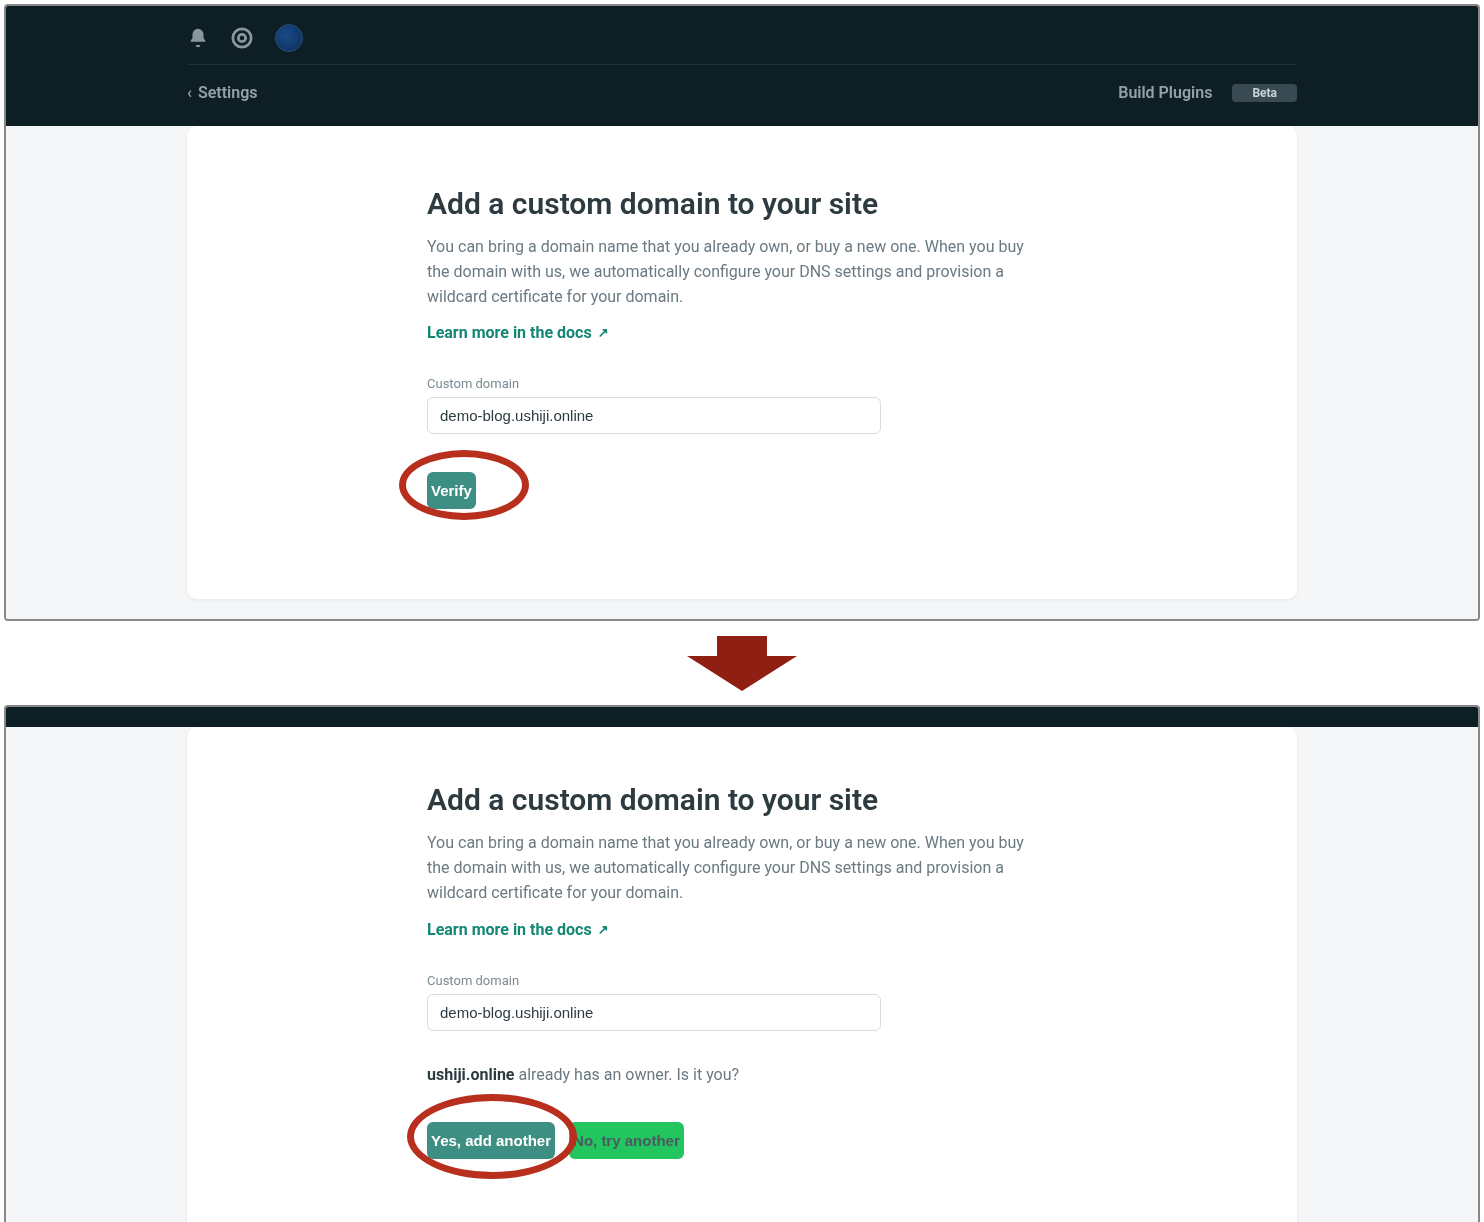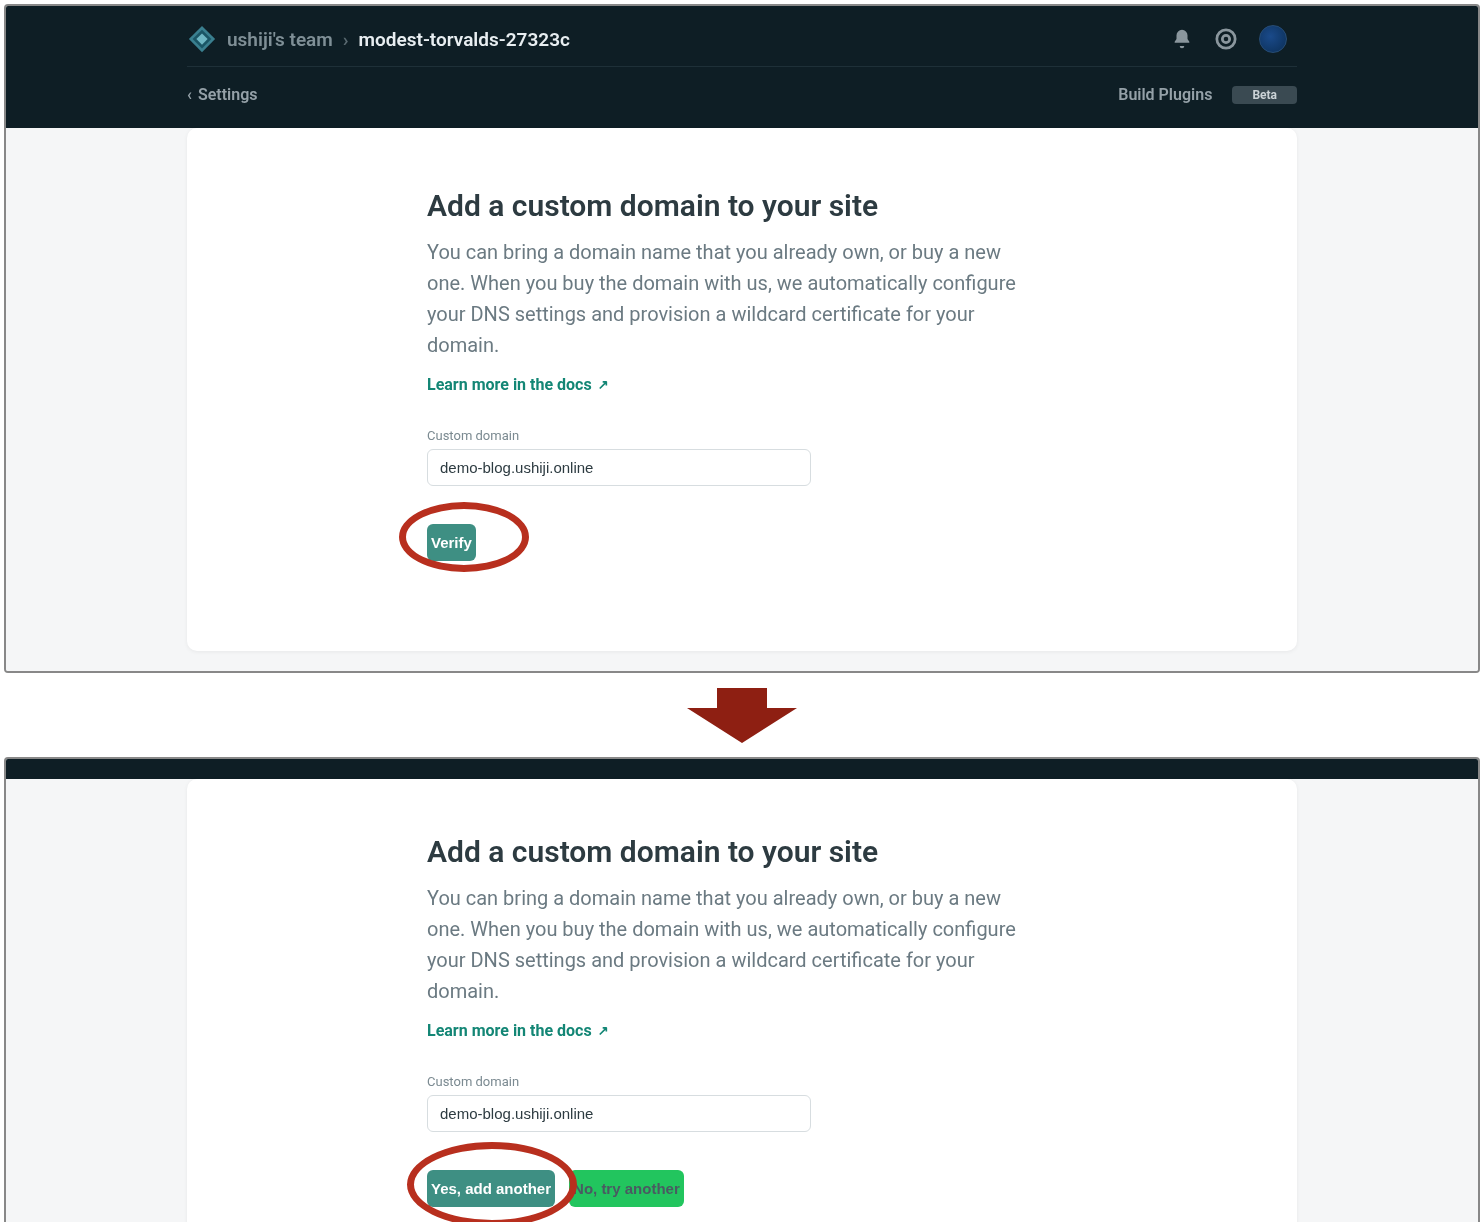--- a/index.html
+++ b/index.html
@@ -88,26 +88,26 @@
   .card-inner {
     max-width: 620px;
     margin-left: 240px;
   }
   h1.page-title {
     font-size: 30px;
     font-weight: 600;
     color: #2d3b41;
     margin-bottom: 14px;
   }
-  p.desc { color: #6b7a82; font-size: 20px; line-height: 1.55; margin-bottom: 14px; max-width: 600px;}
+  p.desc { color: #6b7a82; font-size: 16px; line-height: 1.55; margin-bottom: 14px; max-width: 600px;}
   a.docs-link { color: #138675; font-weight: 700; font-size: 16px; text-decoration: none; display:inline-flex; gap:6px; align-items:center;}
   .external-arrow { font-size: 13px; }
   .field-label { color: #7b8a91; font-size: 13px; margin-top: 34px; margin-bottom: 6px; }
   input.domain-input {
-    width: 384px;
+    width: 454px;
     padding: 9px 12px;
     font-size: 15px;
     border: 1px solid #d7dde0;
     border-radius: 6px;
     color: #2d3b41;
     background: #fff;
   }
   .button-row { margin-top: 38px; display: flex; gap: 14px; align-items: center; position: relative;}
   .btn {
     padding: 10px 4px;
@@ -142,34 +142,20 @@
   }
   .card-b { margin-top: -60px; padding-top: 55px; padding-bottom: 100px;}
 </style>
 </head>
 <body>
 
 <div class="frame">
   <div class="dark-header">
     <div class="header-inner">
       <div class="topbar">
-        <div class="breadcrumb">
-          <span class="logo">
-            <svg viewBox="0 0 32 32">
-                <g fill="#3a7f8f">
-                  <polygon points="16,2 30,16 16,30 2,16"></polygon>
-                  <polygon points="16,6 26,16 16,26 6,16" fill="#1a5565"></polygon>
-                  <polygon points="16,10 22,16 16,22 10,16" fill="#6fb7c4"></polygon>
-                </g>
-              </svg>
-          </span>
-          <span class="crumb-team">ushiji's team</span>
-          <span class="crumb-sep">›</span>
-          <span class="crumb-site">modest-torvalds-27323c</span>
-        </div>
         <div class="top-icons">
           <span class="top-icon">
             <svg viewBox="0 0 24 24" fill="currentColor">
                 <path d="M12 2a6 6 0 0 0-6 6v4l-2 3v1h16v-1l-2-3V8a6 6 0 0 0-6-6zm0 20a2.5 2.5 0 0 0 2.5-2.5h-5A2.5 2.5 0 0 0 12 22z"></path>
               </svg>
           </span>
           <span class="top-icon">
             <svg viewBox="0 0 24 24" fill="currentColor">
                 <circle cx="12" cy="12" r="10" fill="none" stroke="currentColor" stroke-width="3"></circle>
                 <circle cx="12" cy="12" r="4" fill="none" stroke="currentColor" stroke-width="3"></circle>
@@ -225,20 +211,23 @@
       <div class="card-inner">
         <h1 class="page-title">Add a custom domain to your site</h1>
         <p class="desc">You can bring a domain name that you already own, or buy a new one. When you buy the domain with us, we automatically configure your DNS settings and provision a wildcard certificate for your domain.</p>
         <a class="docs-link" href="#">
           <span>Learn more in the docs</span>
           <span class="external-arrow">↗</span>
         </a>
         <div class="field-label">Custom domain</div>
         <input class="domain-input" type="text" value="demo-blog.ushiji.online" style="">
 
+        <p class="owner-msg">
+          <strong>ushiji.online</strong><span> already has an owner. Is it you?</span>
+        </p>
 
         <div class="button-row">
           <div class="highlight-oval oval-b"></div>
           <button class="btn btn-teal">Yes, add another</button>
           <button class="btn btn-grey">No, try another</button>
         </div>
       </div>
     </div>
   </div>
 </div>

